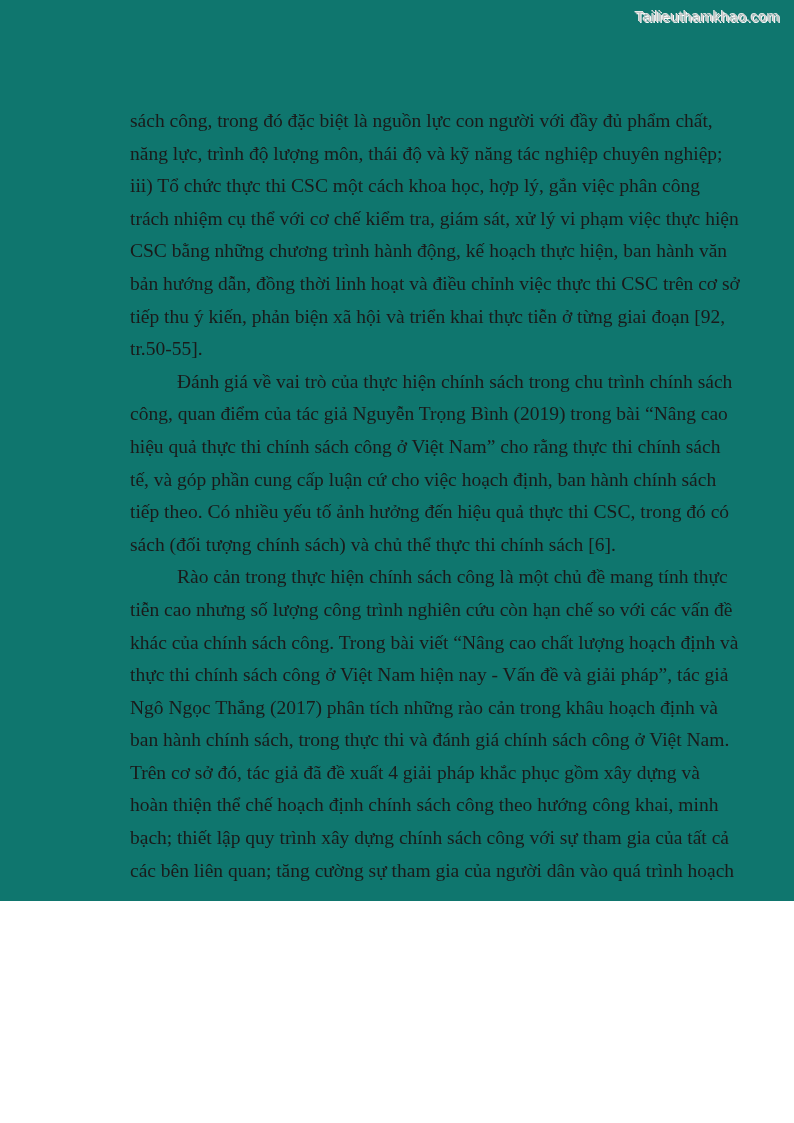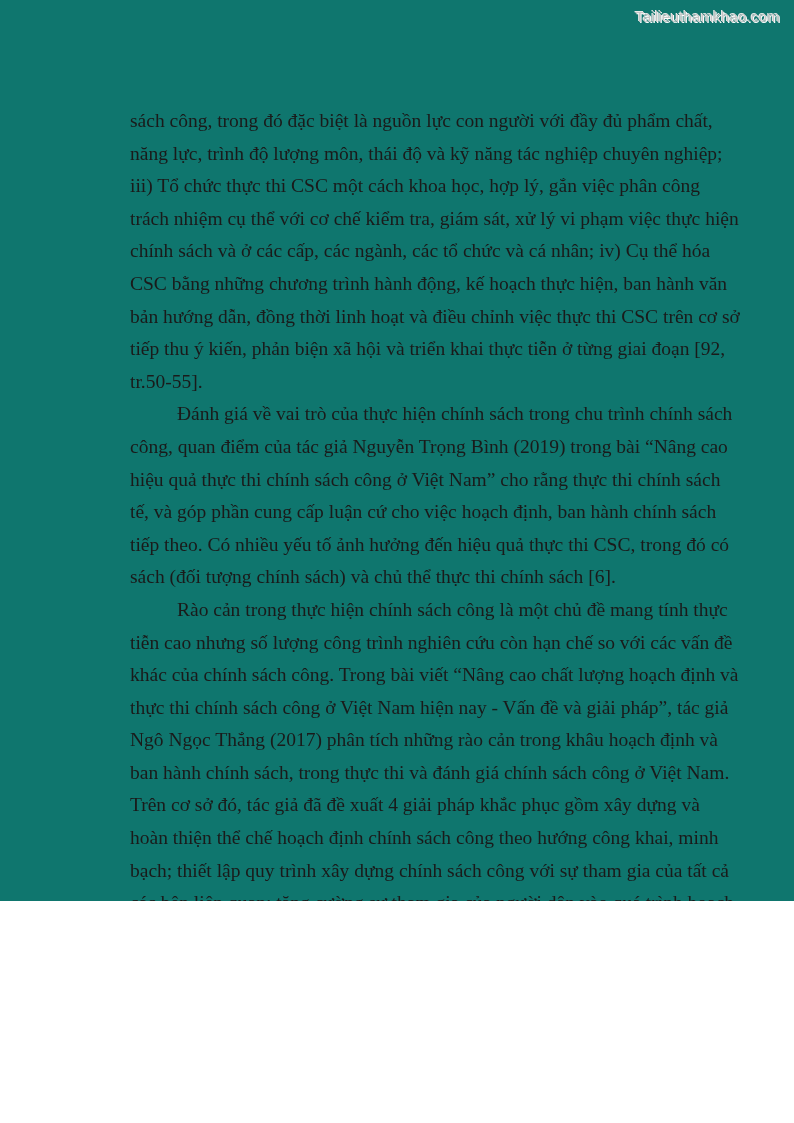--- a/index.html
+++ b/index.html
@@ -65,21 +65,20 @@
 <div class="page">
 
   <div class="watermark">Tailieuthamkhao.com</div>
 
   <div class="text-block">
 
     <div class="line">sách công, trong đó đặc biệt là nguồn lực con người với đầy đủ phẩm chất,</div>
     <div class="line">năng lực, trình độ lượng môn, thái độ và kỹ năng tác nghiệp chuyên nghiệp;</div>
     <div class="line">iii) Tổ chức thực thi CSC một cách khoa học, hợp lý, gắn việc phân công</div>
     <div class="line">trách nhiệm cụ thể với cơ chế kiểm tra, giám sát, xử lý vi phạm việc thực hiện</div>
-    <div class="line">chính sách và ở các cấp, các ngành, các tổ chức và cá nhân; iv) Cụ thể hóa</div>
     <div class="line">CSC bằng những chương trình hành động, kế hoạch thực hiện, ban hành văn</div>
     <div class="line">bản hướng dẫn, đồng thời linh hoạt và điều chỉnh việc thực thi CSC trên cơ sở</div>
     <div class="line">tiếp thu ý kiến, phản biện xã hội và triển khai thực tiễn ở từng giai đoạn [92,</div>
     <div class="line lastline">tr.50-55].</div>
 
     <div class="line indent">Đánh giá về vai trò của thực hiện chính sách trong chu trình chính sách</div>
     <div class="line">công, quan điểm của tác giả Nguyễn Trọng Bình (2019) trong bài “Nâng cao</div>
     <div class="line">hiệu quả thực thi chính sách công ở Việt Nam” cho rằng thực thi chính sách</div>
     <div class="line">tế, và góp phần cung cấp luận cứ cho việc hoạch định, ban hành chính sách</div>
     <div class="line">tiếp theo. Có nhiều yếu tố ảnh hưởng đến hiệu quả thực thi CSC, trong đó có</div>

